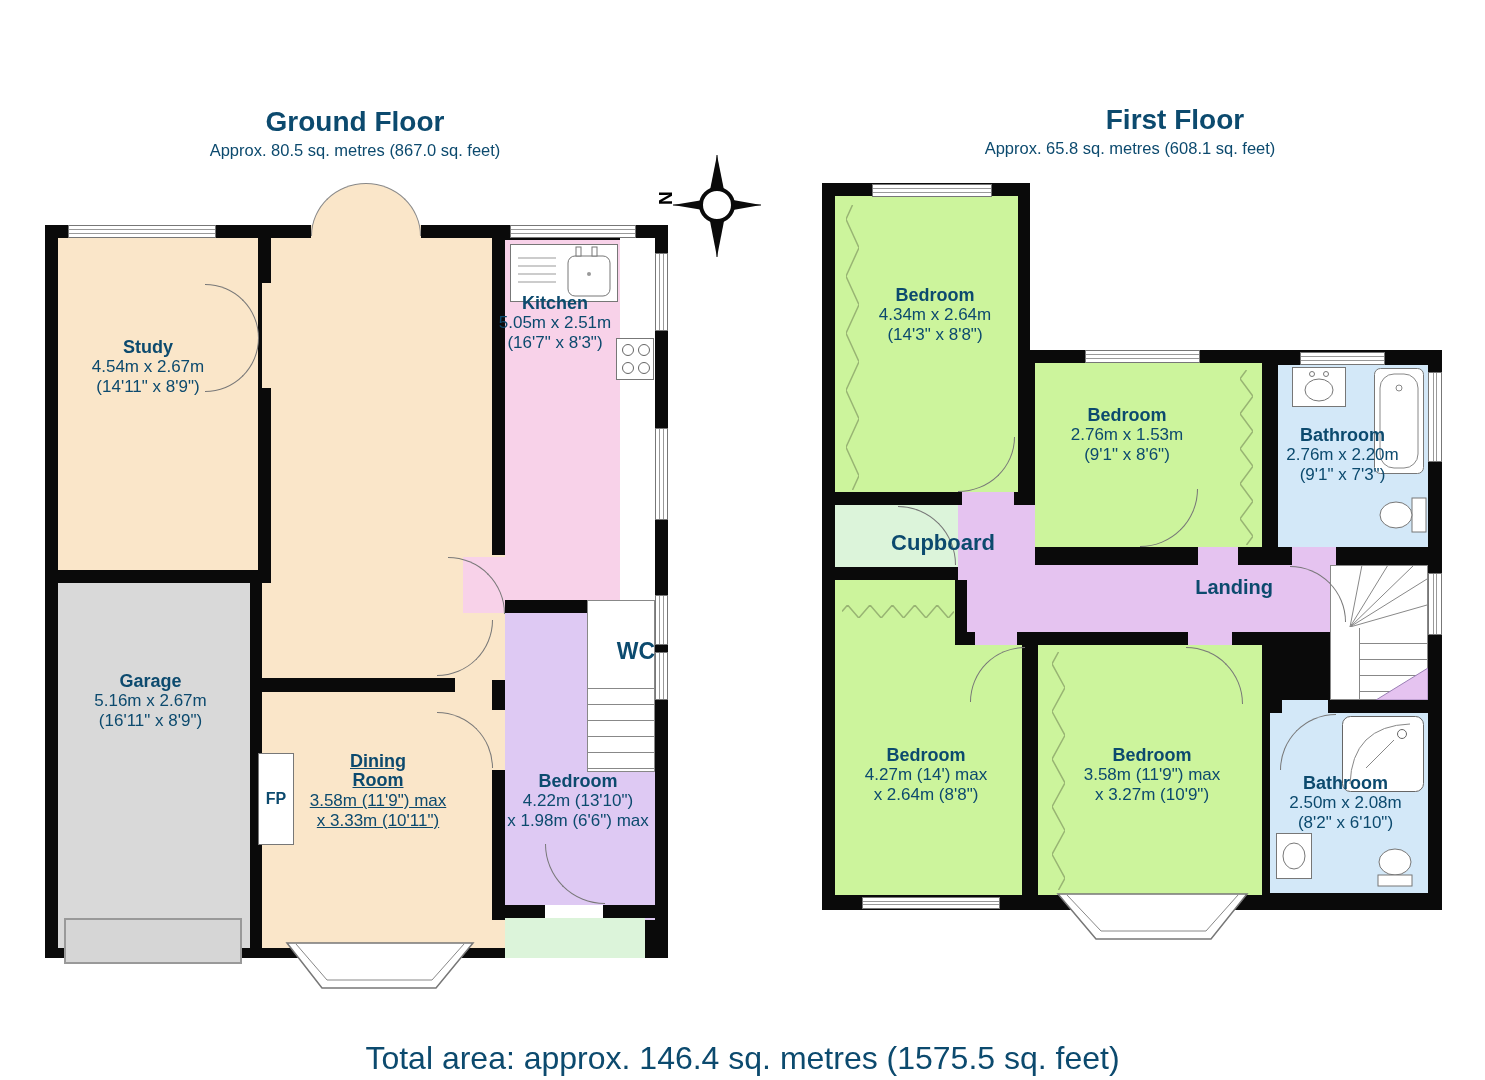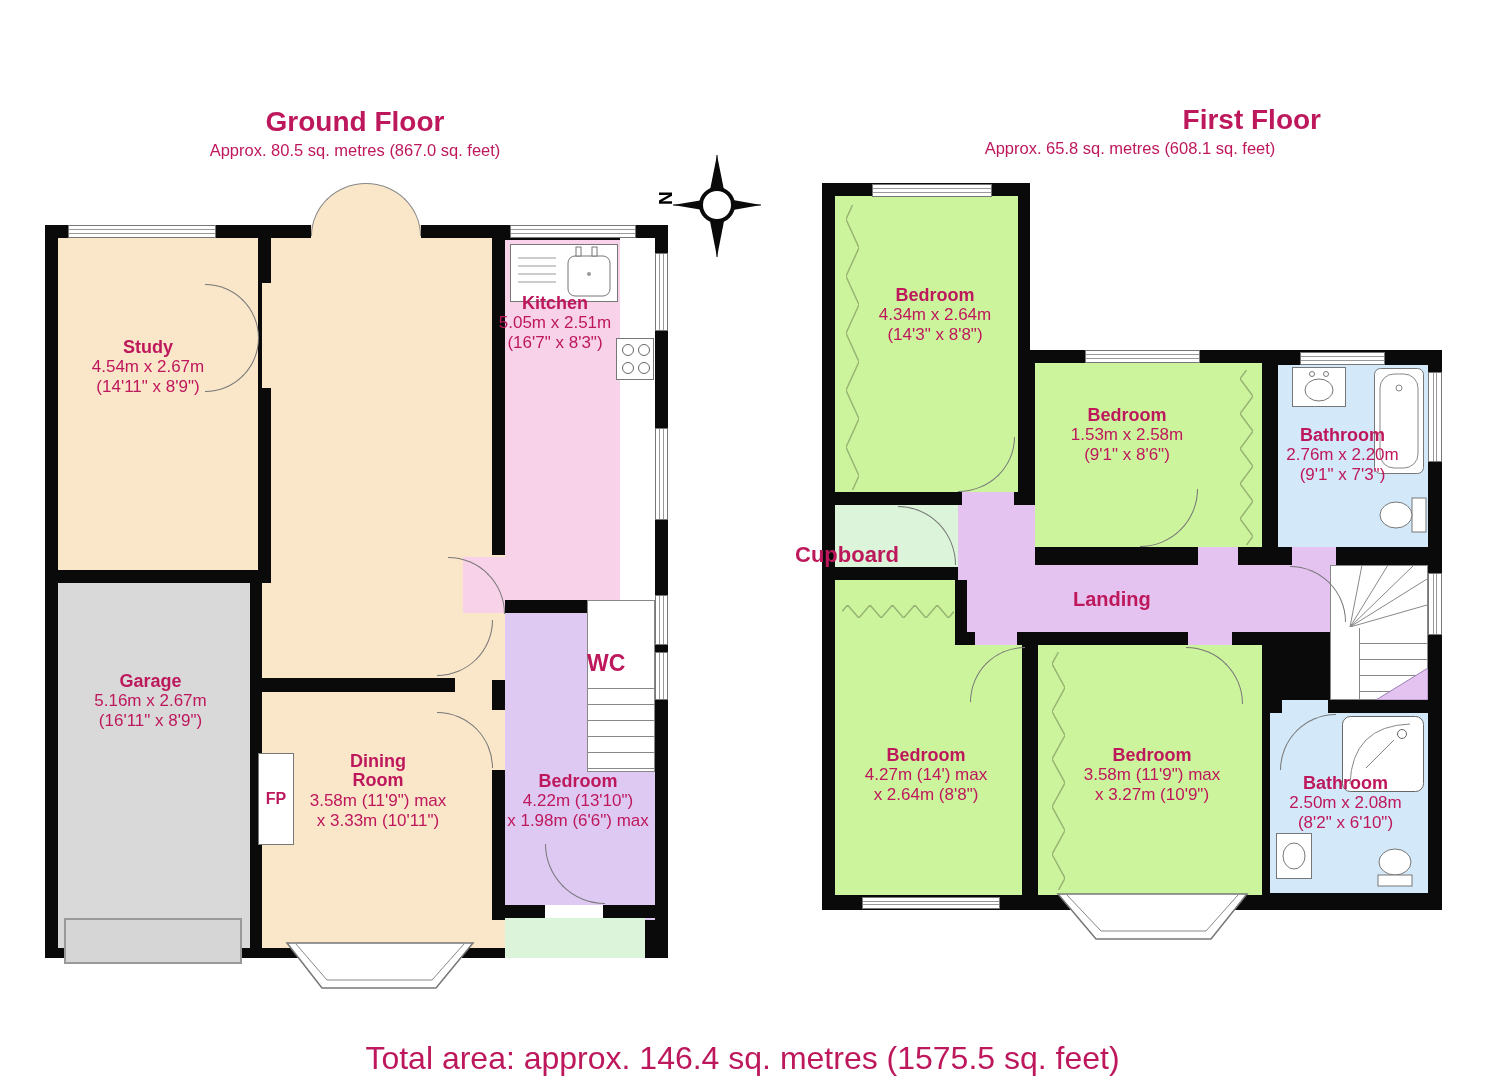--- a/index.html
+++ b/index.html
@@ -1,17 +1,17 @@
 <!DOCTYPE html>
 <html><head>
 <meta charset="utf-8">
 <style>
   html,body{margin:0;padding:0;background:#fff;}
   #canvas{position:relative;width:1485px;height:1080px;background:#fff;overflow:hidden;
-          font-family:"Liberation Sans", sans-serif;color:#be185d;}
+          font-family:"Liberation Sans", sans-serif;color:#0c4a6e;}
   .abs{position:absolute;}
   .wall{position:absolute;background:#0a0a0a;}
   .room{position:absolute;}
   .gap{position:absolute;}
   .window-h{position:absolute;background:#fff;border:1px solid #777;box-sizing:border-box;}
   .window-h::before{content:"";position:absolute;left:0;right:0;top:30%;height:1px;background:#999;}
   .window-h::after{content:"";position:absolute;left:0;right:0;bottom:30%;height:1px;background:#999;}
   .window-v{position:absolute;background:#fff;border:1px solid #777;box-sizing:border-box;}
   .window-v::before{content:"";position:absolute;top:0;bottom:0;left:30%;width:1px;background:#999;}
   .window-v::after{content:"";position:absolute;top:0;bottom:0;right:30%;width:1px;background:#999;}
@@ -27,30 +27,30 @@
   .treads-h{position:absolute;background-image:repeating-linear-gradient(to bottom,transparent 0 15px,#888 15px 16px);}
   .rlabel{position:absolute;text-align:center;}
   .rname{font-weight:bold;font-size:18px;line-height:1.08;}
   .rdims{font-size:17px;line-height:1.18;}
   .narrow .rname{max-width:105px;margin:0 auto;}
   .title{position:absolute;text-align:center;font-weight:bold;font-size:28px;}
   .subtitle{position:absolute;text-align:center;font-size:16.5px;}
   .footer{position:absolute;text-align:center;font-size:32px;width:100%;}
   .fpbox{position:absolute;background:#fff;border:1.5px solid #777;box-sizing:border-box;
          display:flex;align-items:center;justify-content:center;font-weight:bold;font-size:16px;}
-  .biglabel{position:absolute;text-align:left;font-weight:bold;margin-top:12px;}
+  .biglabel{position:absolute;text-align:right;font-weight:bold;}
 </style>
 </head>
 <body>
 
 <div id="canvas">
 
   <div class="title" style="left:155px;top:106px;width:400px;">Ground Floor</div>
   <div class="subtitle" style="left:150px;top:141px;width:410px;">Approx. 80.5 sq. metres (867.0 sq. feet)</div>
-  <div class="title" style="left:921px;top:104px;width:400px;text-align:right;">First Floor</div>
+  <div class="title" style="left:975px;top:104px;width:400px;">First Floor</div>
   <div class="subtitle" style="left:925px;top:139px;width:410px;">Approx. 65.8 sq. metres (608.1 sq. feet)</div>
 
   <div class="wall" style="left:45px;top:225px;width:623px;height:733px;"></div>
 
   <div class="room" style="left:58px;top:238px;width:200px;height:332px;background:#fae6c9;"></div>
   <div class="room" style="left:262px;top:238px;width:243px;height:710px;background:#fae6c9;"></div>
   <div class="room" style="left:58px;top:583px;width:192px;height:365px;background:#d9d9d9;"></div>
   <div class="room" style="left:505px;top:240px;width:115px;height:360px;background:#f8d2e9;"></div>
   <div class="room" style="left:620px;top:238px;width:35px;height:382px;background:#fff;"></div>
   <div class="room" style="left:505px;top:613px;width:150px;height:307px;background:#dec9f3;"></div>
@@ -129,21 +129,21 @@
   <div class="rlabel" style="left:455px;top:294px;width:200px;">
     <div class="rname">Kitchen</div>
     <div class="rdims">5.05m x 2.51m</div>
     <div class="rdims">(16'7" x 8'3")</div>
   </div>
   <div class="rlabel" style="left:58px;top:672px;width:185px;">
     <div class="rname">Garage</div>
     <div class="rdims">5.16m x 2.67m</div>
     <div class="rdims">(16'11" x 8'9")</div>
   </div>
-  <div class="rlabel narrow" style="left:278px;top:752px;width:200px;">
+  <div class="rlabel narrow" style="left:278px;top:752px;width:200px;text-decoration:underline;">
     <div class="rname">Dining Room</div>
     <div class="rdims">3.58m (11'9") max</div>
     <div class="rdims">x 3.33m (10'11")</div>
   </div>
   <div class="rlabel" style="left:478px;top:772px;width:200px;">
     <div class="rname">Bedroom</div>
     <div class="rdims">4.22m (13'10")</div>
     <div class="rdims">x 1.98m (6'6") max</div>
   </div>
 
@@ -257,21 +257,21 @@
     <rect x="12" y="31" width="34" height="11" fill="#fff" stroke="#777"></rect>
   </svg>
 
   <div class="rlabel" style="left:835px;top:286px;width:200px;">
     <div class="rname">Bedroom</div>
     <div class="rdims">4.34m x 2.64m</div>
     <div class="rdims">(14'3" x 8'8")</div>
   </div>
   <div class="rlabel" style="left:1027px;top:406px;width:200px;">
     <div class="rname">Bedroom</div>
-    <div class="rdims">1.53m x 2.58m</div>
+    <div class="rdims">2.76m x 1.53m</div>
     <div class="rdims">(9'1" x 8'6")</div>
   </div>
   <div class="rlabel" style="left:1245px;top:426px;width:195px;">
     <div class="rname">Bathroom</div>
     <div class="rdims">2.76m x 2.20m</div>
     <div class="rdims">(9'1" x 7'3")</div>
   </div>
   <div class="biglabel" style="left:795px;top:530px;width:200px;font-size:22px;">Cupboard</div>
   <div class="biglabel" style="left:1073px;top:576px;width:200px;font-size:20px;">Landing</div>
   <div class="rlabel" style="left:826px;top:746px;width:200px;">

